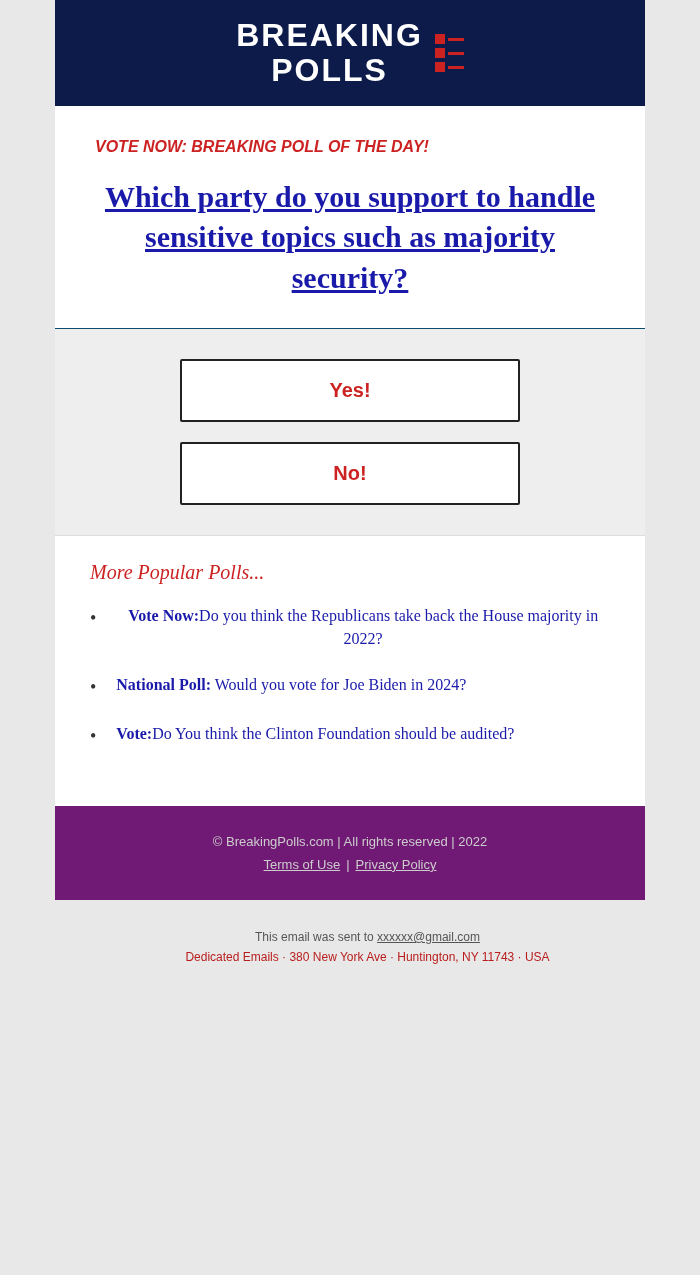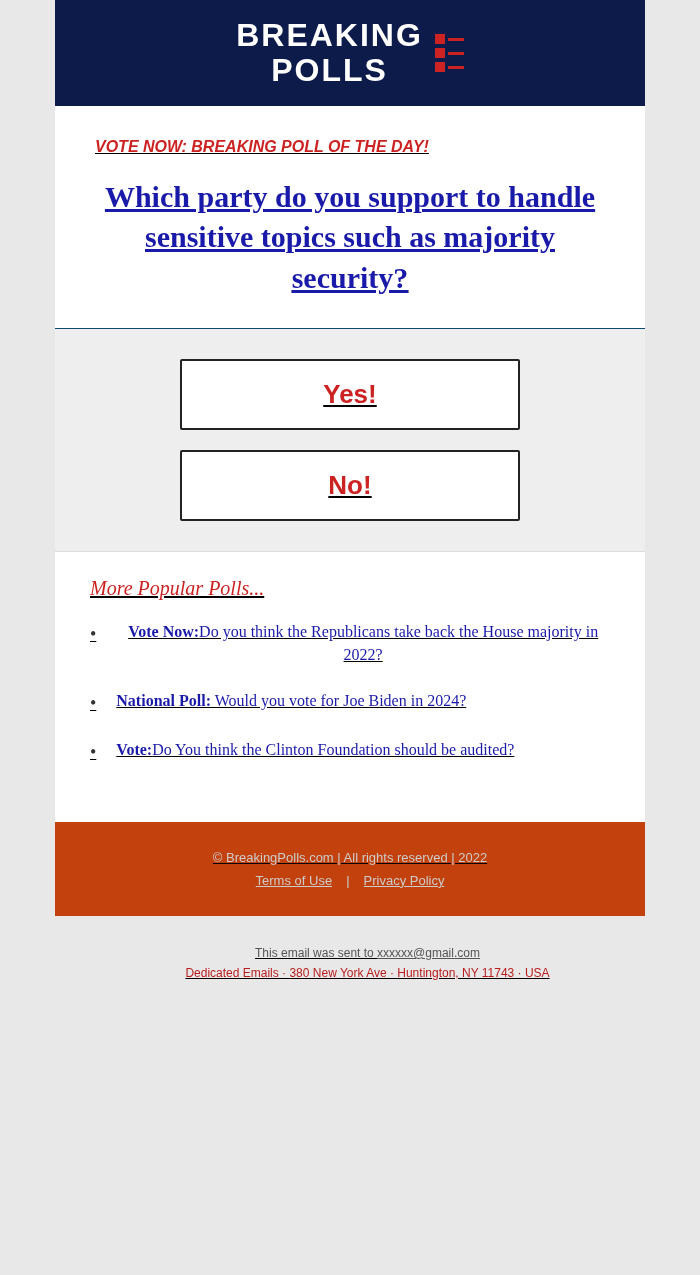--- a/index.html
+++ b/index.html
@@ -6,21 +6,20 @@
     body {
       background: #e8e8e8;
       font-family: Georgia, 'Times New Roman', serif;
       width: 700px;
       min-height: 1275px;
     }
 
     .page-wrapper {
       width: 700px;
       background: #e8e8e8;
-      text-decoration: underline;
     }
 
     .email-container {
       width: 590px;
       margin: 0 auto;
       background: #ffffff;
     }
 
     
     .header {
@@ -109,21 +108,21 @@
       gap: 20px;
     }
 
     .poll-button {
       display: block;
       width: 340px;
       padding: 18px 20px;
       border: 2px solid #222222;
       background: #ffffff;
       color: #cc2222;
-      font-size: 26px;
+      font-size: 20px;
       font-weight: bold;
       font-family: Arial, sans-serif;
       text-align: center;
       cursor: pointer;
       border-radius: 2px;
       text-decoration: none;
     }
 
     
     .more-polls-section {
@@ -171,36 +170,36 @@
       font-weight: bold;
       color: #1a1aaa;
     }
 
     .poll-link-text {
       color: #1a1aaa;
     }
 
     
     .footer {
-      background: #c2410c;
+      background: #701a75;
       padding: 28px 20px;
       text-align: center;
     }
 
     .footer-copyright {
       color: #cccccc;
       font-size: 13px;
       font-family: Arial, sans-serif;
       margin-bottom: 8px;
     }
 
     .footer-links {
       display: flex;
       justify-content: center;
-      gap: 14px;
+      gap: 6px;
       font-size: 13px;
       font-family: Arial, sans-serif;
     }
 
     .footer-links a {
       color: #cccccc;
       text-decoration: underline;
     }
 
     .footer-links span {

